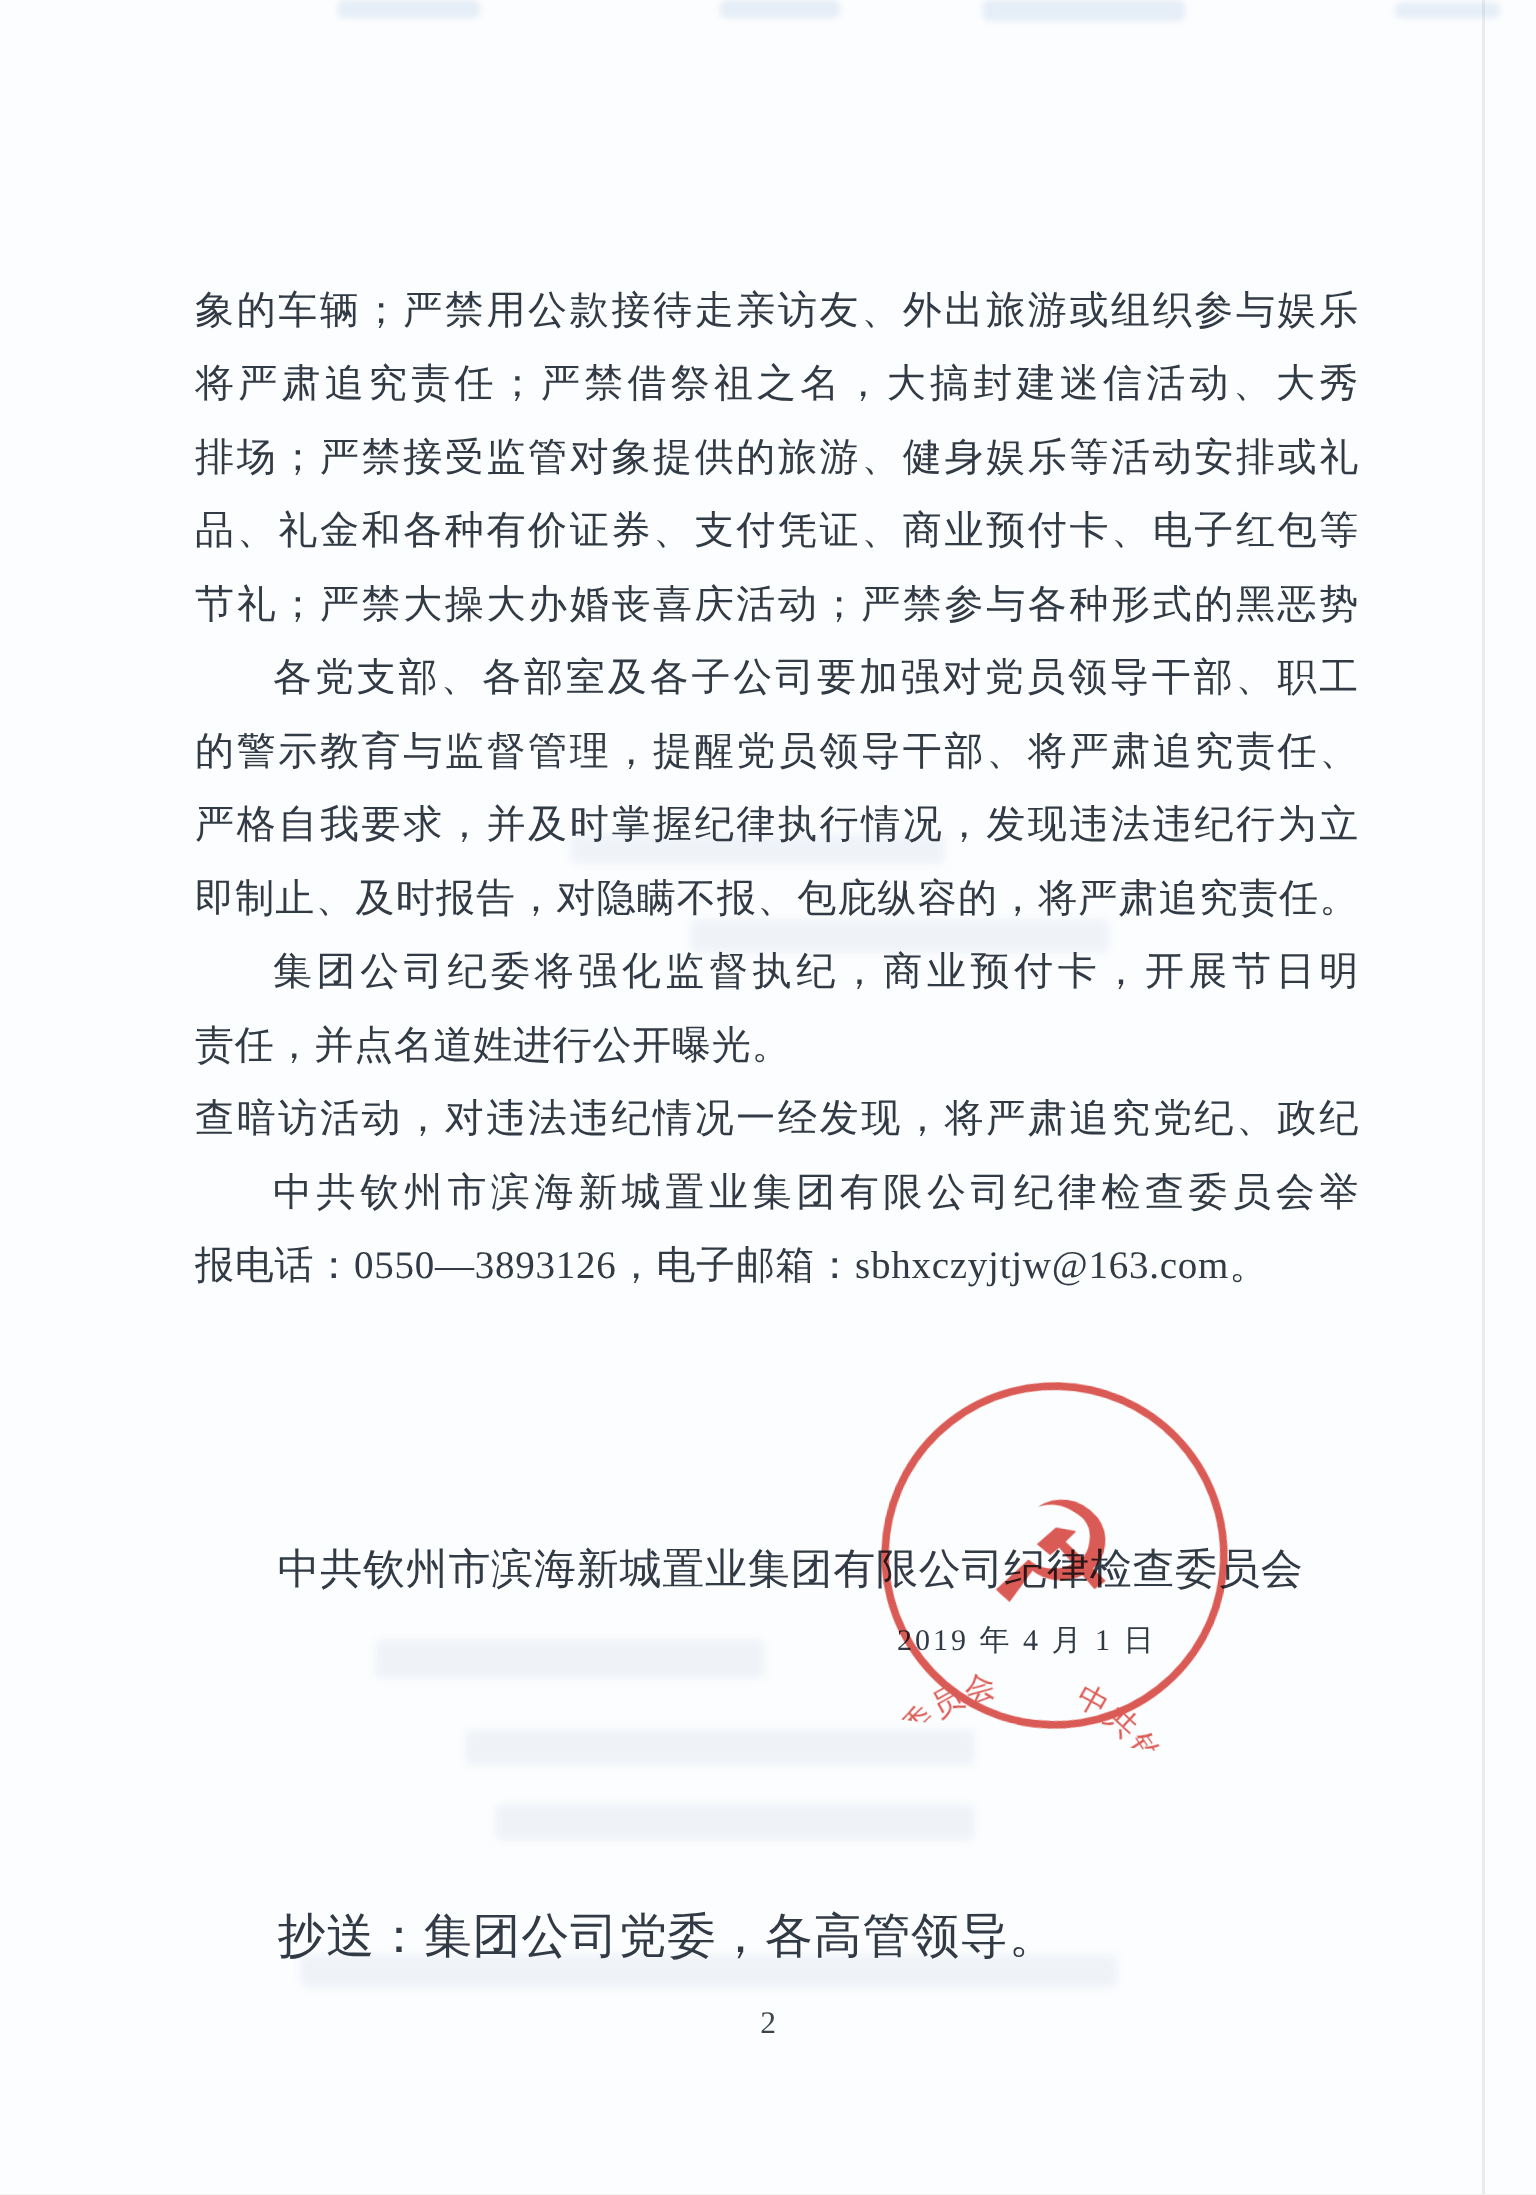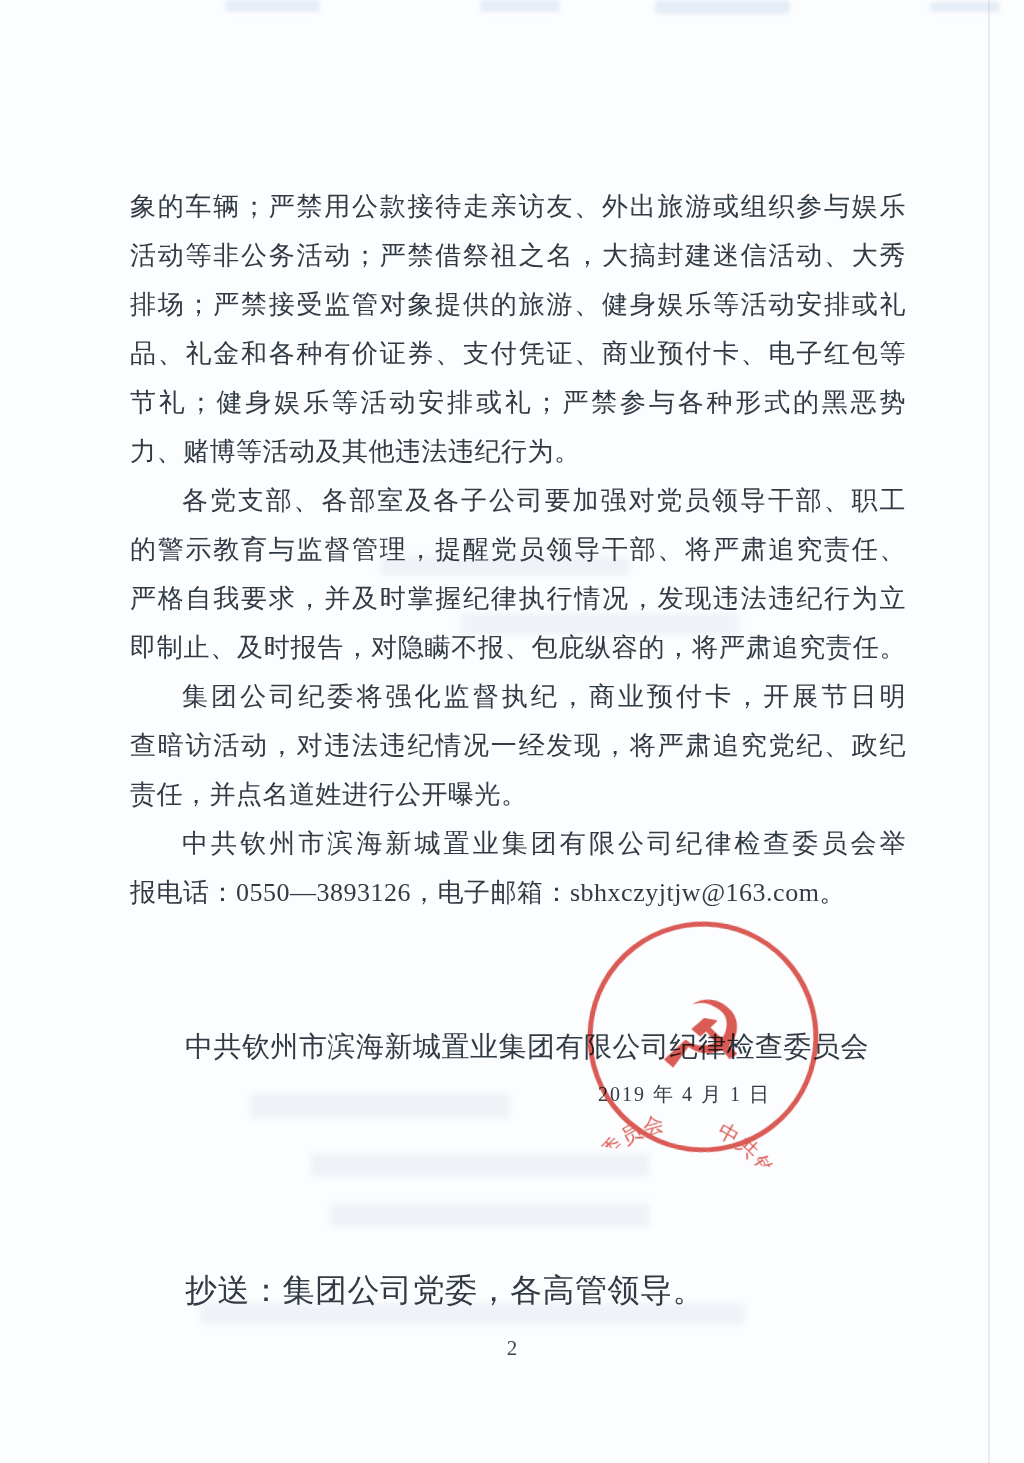--- a/index.html
+++ b/index.html
@@ -105,32 +105,31 @@
 
   <div class="smudge" style="left:380px;top:556px;width:250px;height:20px"></div>
   <div class="smudge" style="left:460px;top:613px;width:280px;height:22px"></div>
   <div class="smudge" style="left:250px;top:1093px;width:260px;height:26px"></div>
   <div class="smudge" style="left:310px;top:1153px;width:340px;height:24px"></div>
   <div class="smudge" style="left:330px;top:1203px;width:320px;height:24px"></div>
   <div class="smudge" style="left:200px;top:1303px;width:545px;height:22px"></div>
 
   <div class="body-text">
     <p class="line">象的车辆；严禁用公款接待走亲访友、外出旅游或组织参与娱乐</p>
-    <p class="line">活动等非公务活动；严禁借祭祖之名，大搞封建迷信活动、大秀</p>
+    <p class="line">将严肃追究责任；严禁借祭祖之名，大搞封建迷信活动、大秀</p>
     <p class="line">排场；严禁接受监管对象提供的旅游、健身娱乐等活动安排或礼</p>
     <p class="line">品、礼金和各种有价证券、支付凭证、商业预付卡、电子红包等</p>
-    <p class="line">节礼；健身娱乐等活动安排或礼；严禁参与各种形式的黑恶势</p>
-    <p class="line last">力、赌博等活动及其他违法违纪行为。</p>
+    <p class="line">节礼；严禁大操大办婚丧喜庆活动；严禁参与各种形式的黑恶势</p>
     <p class="line indent">各党支部、各部室及各子公司要加强对党员领导干部、职工</p>
     <p class="line">的警示教育与监督管理，提醒党员领导干部、将严肃追究责任、</p>
     <p class="line">严格自我要求，并及时掌握纪律执行情况，发现违法违纪行为立</p>
     <p class="line">即制止、及时报告，对隐瞒不报、包庇纵容的，将严肃追究责任。</p>
     <p class="line indent">集团公司纪委将强化监督执纪，商业预付卡，开展节日明</p>
+    <p class="line last">责任，并点名道姓进行公开曝光。</p>
     <p class="line">查暗访活动，对违法违纪情况一经发现，将严肃追究党纪、政纪</p>
-    <p class="line last">责任，并点名道姓进行公开曝光。</p>
     <p class="line indent">中共钦州市滨海新城置业集团有限公司纪律检查委员会举</p>
     <p class="line last">报电话：0550—3893126，电子邮箱：sbhxczyjtjw@163.com。</p>
   </div>
 
   <div class="sig-org">中共钦州市滨海新城置业集团有限公司纪律检查委员会</div>
   <div class="sig-date">2019 年 4 月 1 日</div>
 
   <svg class="seal" viewBox="0 0 240 240" aria-hidden="true">
     <circle cx="120" cy="120" r="112" fill="none" stroke-width="5" stroke="#d9453d"></circle>
     <path id="sealTextArc" d="M 120,212 A 92,92 0 1,1 119.9,212" fill="none"></path>

